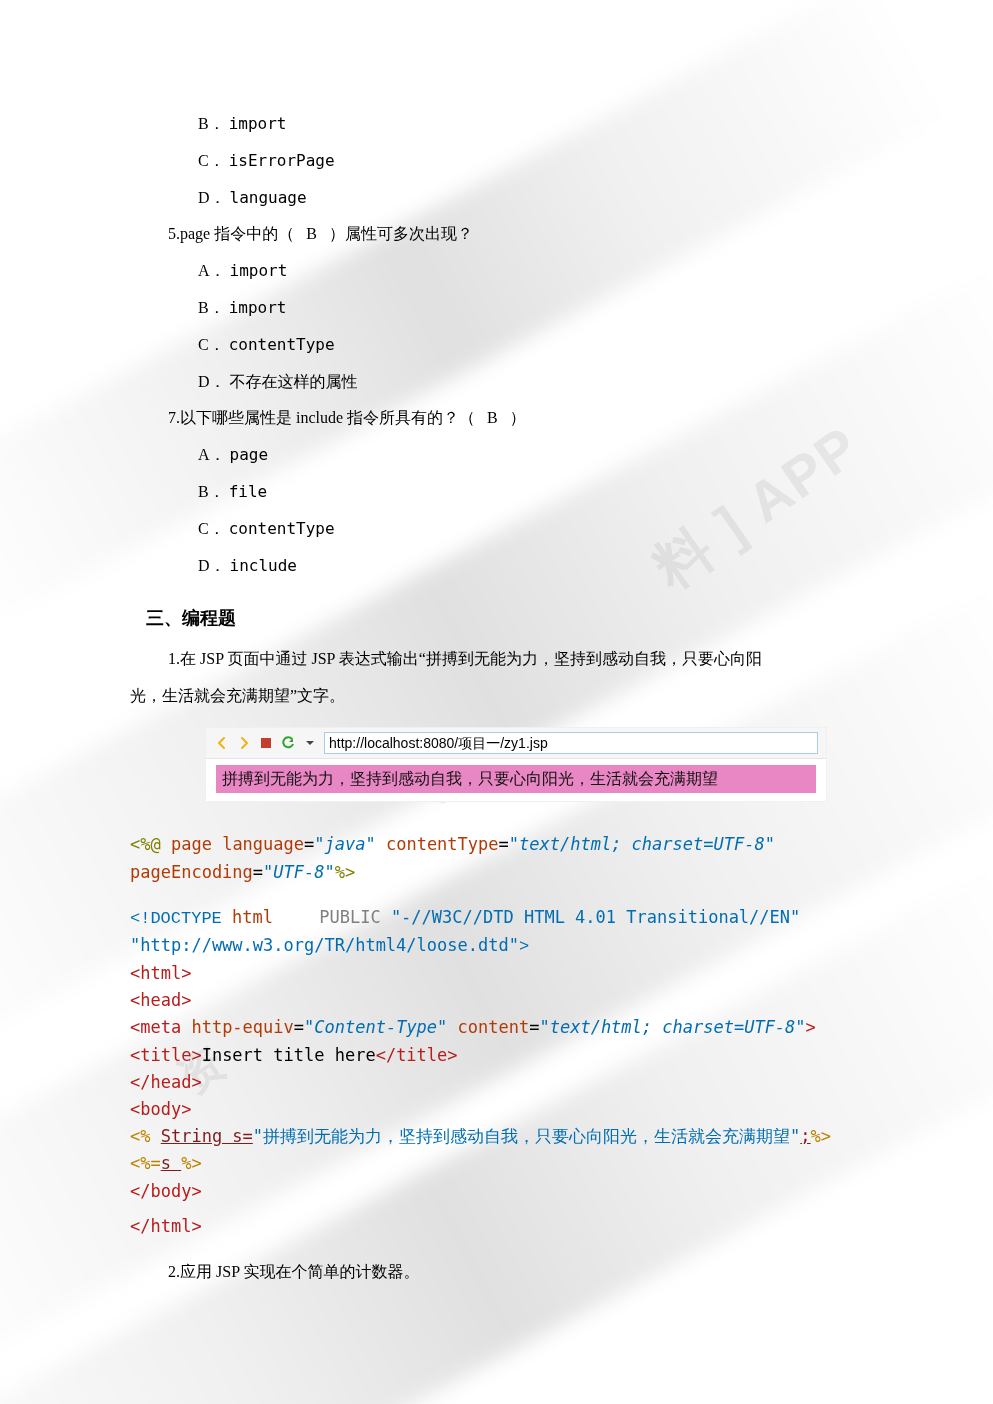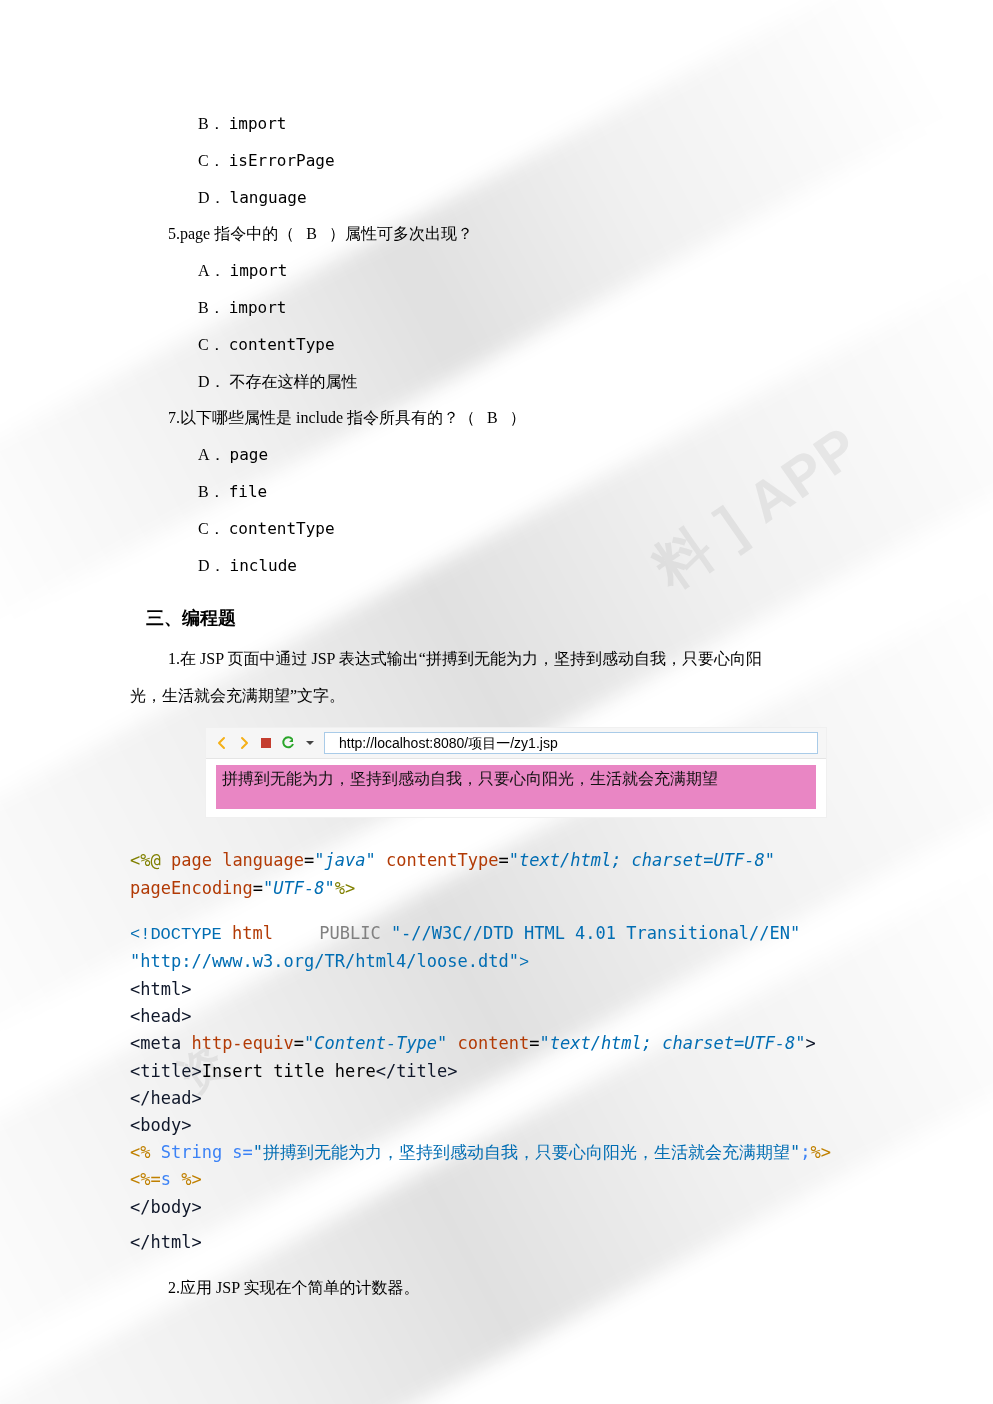--- a/index.html
+++ b/index.html
@@ -75,55 +75,55 @@
     justify-content: center;
     width: 16px;
     height: 16px;
   }
   .urlfield {
     flex: 1;
     background: #ffffff;
     border: 1px solid #a9cbe8;
     height: 20px;
     line-height: 20px;
-    padding: 0 14px;
+    padding: 0 4px;
     color: #000;
     font-size: 14px;
   }
   .page-area {
     background: #fff;
     padding: 6px 10px 8px 10px;
   }
   .highlight-row {
     background: #e986c4;
-    height: 44px;
+    height: 28px;
     line-height: 28px;
     padding: 0 6px;
     font-family: "SimSun", serif;
     font-size: 16px;
     color: #111;
   }
   .code {
     font-family: Consolas, monaco, monospace;
     font-size: 17px;
     line-height: 1.6;
     margin-left: 0;
   }
   .code.extra-gap { margin-top: 18px; }
   .code p { margin: 0; white-space: pre; }
   .c-dir   { color: #808000; } 
   .c-attr  { color: #b23a05; }   
   .c-str   { color: #006db3; font-style: italic; } 
-  .c-tag   { color: #0f172a; }   
+  .c-tag   { color: #b91c1c; }   
   .c-doct  { color: #006db3; font-family: Liberation Mono, monospace; }   
   .c-gray  { color: #808080; margin-left: 36px; }   
   .c-quoted{ color: #006db3; }
   .c-cn    { color: #006db3; }   
   .c-txt   { color: #000; }
-  .c-black { color: #3b82f6; }
+  .c-black { color: #7f1d1d; text-decoration: underline; }
   .c-scriptlet-open { color: #c08000; }
 </style>
 </head>
 <body>
 
 <div class="watermark-layer" aria-hidden="true">
   <div class="streak" style="width:1100px;height:160px;left:-120px;top:220px;transform:rotate(-28deg);"></div>
   <div class="streak" style="width:1300px;height:200px;left:-180px;top:560px;transform:rotate(-28deg);"></div>
   <div class="streak" style="width:1300px;height:200px;left:-180px;top:880px;transform:rotate(-28deg);"></div>
   <div class="streak" style="width:1300px;height:200px;left:-180px;top:1160px;transform:rotate(-28deg);"></div>

